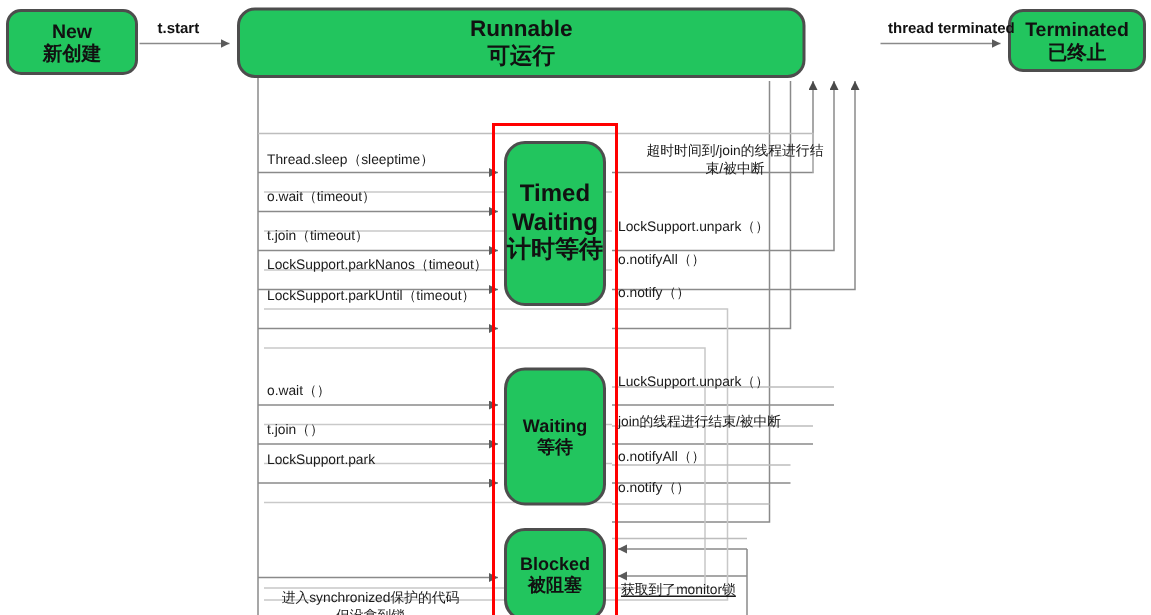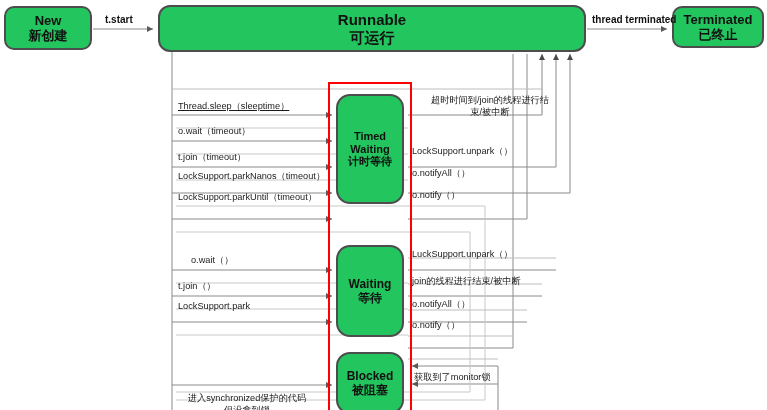--- a/index.html
+++ b/index.html
@@ -21,24 +21,24 @@
     text-align:center;
     color:#111111;
     font-weight:bold;
     line-height:1.18;
     z-index:5;
   }
   .node .en{display:block;}
   .node .zh{display:block;}
 
   #node-new{left:4px;top:6px;width:88px;height:44px;font-size:13px;border-radius:10px;}
-  #node-runnable{left:158px;top:5px;width:428px;height:47px;font-size:15px;}
+  #node-runnable{left:158px;top:5px;width:379px;height:47px;font-size:15px;}
   #node-terminated{left:672px;top:6px;width:92px;height:42px;font-size:13px;border-radius:10px;}
 
-  #node-timed{left:336px;top:94px;width:68px;height:110px;font-size:11px;border-radius:14px;}
+  #node-timed{left:336px;top:94px;width:68px;height:110px;font-size:16px;border-radius:14px;}
   #node-waiting{left:336px;top:245px;width:68px;height:92px;font-size:12px;border-radius:14px;}
   #node-blocked{left:336px;top:352px;width:68px;height:62px;font-size:12px;border-radius:14px;}
 
   .redbox{
     position:absolute;left:328px;top:82px;width:84px;height:330px;
     border:2px solid #ff0000;background:transparent;z-index:6;
     box-sizing:border-box;
   }
 
   .lbl{
@@ -155,40 +155,40 @@
   <div class="node" id="node-blocked">
     <span class="en">Blocked</span>
     <span class="zh">被阻塞</span>
   </div>
 
   <div class="redbox"></div>
 
   <div class="lbl edge-lbl" style="left:105px;top:14px;">t.start</div>
   <div class="lbl edge-lbl" style="left:592px;top:14px;">thread terminated</div>
 
-  <div class="lbl" style="left:178px;top:101px;text-decoration:underline;">Thread.sleep（sleeptime）</div>
+  <div class="lbl" style="left:178px;top:101px;">Thread.sleep（sleeptime）</div>
   <div class="lbl" style="left:178px;top:126px;">o.wait（timeout）</div>
   <div class="lbl" style="left:178px;top:152px;">t.join（timeout）</div>
   <div class="lbl" style="left:178px;top:192px;">LockSupport.parkUntil（timeout）</div>
   <div class="lbl" style="left:178px;top:171px;">LockSupport.parkNanos（timeout）</div>
 
-  <div class="lbl" style="left:191px;top:255px;">o.wait（）</div>
+  <div class="lbl" style="left:178px;top:255px;">o.wait（）</div>
   <div class="lbl" style="left:178px;top:281px;">t.join（）</div>
   <div class="lbl" style="left:178px;top:301px;">LockSupport.park</div>
 
   <div class="lbl wrap" style="left:172px;top:357px;width:150px;margin-top:36px;">
     <span>进入synchronized保护的代码</span><br>
     <span>但没拿到锁</span>
   </div>
 
   <div class="lbl wrap" style="left:410px;top:95px;width:128px;padding-left:16px;">超时时间到/join的线程进行结束/被中断</div>
   <div class="lbl" style="left:412px;top:146px;">LockSupport.unpark（）</div>
   <div class="lbl" style="left:412px;top:168px;">o.notifyAll（）</div>
   <div class="lbl" style="left:412px;top:190px;">o.notify（）</div>
 
   <div class="lbl" style="left:412px;top:249px;">LuckSupport.unpark（）</div>
   <div class="lbl" style="left:412px;top:276px;">join的线程进行结束/被中断</div>
   <div class="lbl" style="left:412px;top:299px;">o.notifyAll（）</div>
   <div class="lbl" style="left:412px;top:320px;">o.notify（）</div>
 
-  <div class="lbl" style="left:414px;top:372px;">获取到了monitor锁</div>
+  <div class="lbl" style="left:414px;top:388px;text-decoration:underline;">获取到了monitor锁</div>
 
 </div>
 
 </body></html>

